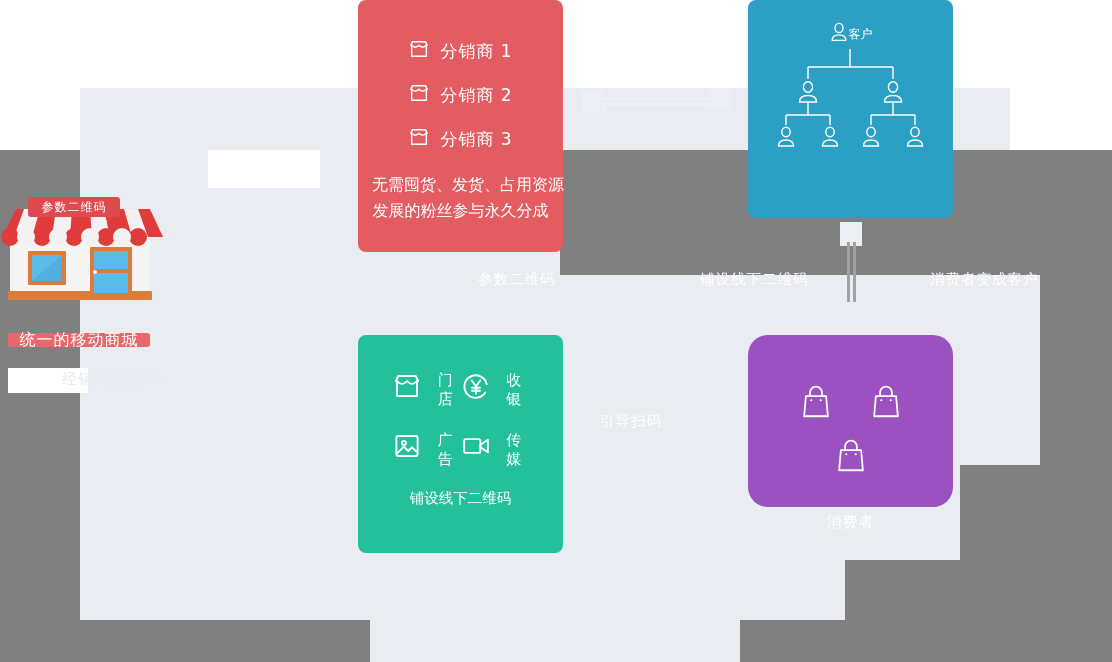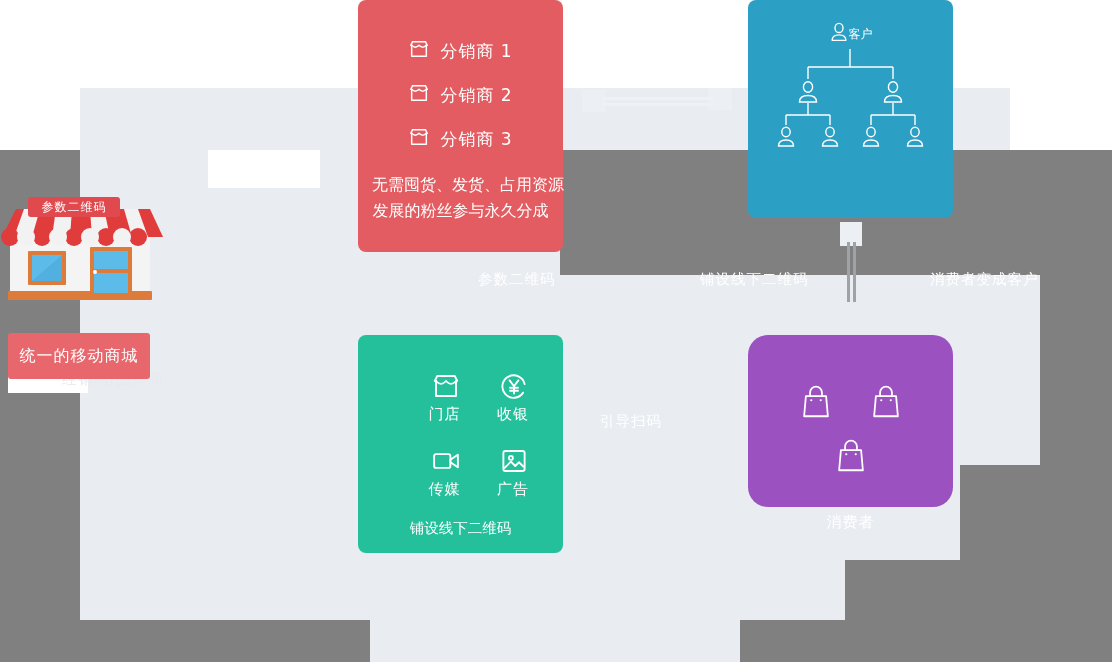--- a/index.html
+++ b/index.html
@@ -62,22 +62,22 @@
 
   
   .icon-grid {
     display: grid;
     grid-template-columns: 1fr 1fr;
     row-gap: 22px;
     padding: 36px 34px 0 34px;
   }
   .icon-cell {
     display: flex;
-    flex-direction: column;
-    align-items: flex-end;
+    align-items: flex-start;
+    gap: 9px;
   }
   .icon-cell .cap { font-size: 15px; letter-spacing: 1px; }
 
   
   .tree-wrap { padding-top: 22px; }
   .tree-root {
     display: flex;
     align-items: center;
     justify-content: center;
     font-size: 12px;
@@ -320,36 +320,36 @@
             <path d="M8.8 13.4 H15.2"></path>
             <path d="M8.8 15.8 H15.2"></path>
           </svg>
         </span>
         <span class="cap">收银</span>
       </div>
 
       <div class="icon-cell">
         <span>
           <svg width="30" height="30" viewBox="0 0 24 24" fill="none" stroke="#ffffff" stroke-width="1.5" stroke-linejoin="round" stroke-linecap="round">
-            <rect x="2.5" y="6.5" width="13" height="11" rx="1.6"></rect>
-            <path d="M15.5 11 L21.5 7 V17 L15.5 13 Z"></path>
-          </svg>
-        </span>
-        <span class="cap">传媒</span>
-      </div>
-
-      <div class="icon-cell">
-        <span>
-          <svg width="30" height="30" viewBox="0 0 24 24" fill="none" stroke="#ffffff" stroke-width="1.5" stroke-linejoin="round" stroke-linecap="round">
             <rect x="3.5" y="4" width="17" height="16" rx="1.6"></rect>
             <circle cx="9.5" cy="9.5" r="1.6"></circle>
             <path d="M4.5 17.5 L9.5 12.5 L13 16 L16 13 L19.5 16.5"></path>
           </svg>
         </span>
         <span class="cap">广告</span>
+      </div>
+
+      <div class="icon-cell">
+        <span>
+          <svg width="30" height="30" viewBox="0 0 24 24" fill="none" stroke="#ffffff" stroke-width="1.5" stroke-linejoin="round" stroke-linecap="round">
+            <rect x="2.5" y="6.5" width="13" height="11" rx="1.6"></rect>
+            <path d="M15.5 11 L21.5 7 V17 L15.5 13 Z"></path>
+          </svg>
+        </span>
+        <span class="cap">传媒</span>
       </div>
     </div>
 
     <div class="card-caption" style="margin-top:18px; font-size:14.5px;">
       <div>铺设线下二维码</div>
     </div>
   </div>
 
   <div class="card card-purple" style="left:748px; top:335px; width:205px; height:172px;border-radius:20px;">
     <div class="bags-top">
@@ -415,21 +415,21 @@
 
       <rect x="90" y="52" width="42" height="48" fill="#dd7c3a" rx="1"></rect>
       <rect x="94" y="56" width="34" height="18" fill="#5cbbe8"></rect>
       <rect x="94" y="78" width="34" height="20" fill="#5cbbe8"></rect>
       <circle cx="95" cy="77" r="2" fill="#ffffff"></circle>
     </svg>
   </div>
 
   <div class="shop-sign" style="left:28px; top:197px; width:92px; height:20px;">参数二维码</div>
 
-  <div class="pill-label" style="left:8px; top:333px; width:142px; height:46px;">统一的移动商城</div>
+  <div class="pill-label" style="left:8px; top:333px; width:142px; height:14px;">统一的移动商城</div>
 
   <div class="white-box" style="left:8px; top:368px; width:80px; height:25px;"></div>
   <div class="ghost-label" style="left:62px; top:370px;">经销商/品牌商</div>
 
   <div class="flow-label" style="left:478px; top:270px;">参数二维码</div>
   <div class="flow-label" style="left:700px; top:270px;">铺设线下二维码</div>
   <div class="flow-label" style="left:890px; top:270px;margin-left:40px;">消费者变成客户</div>
   <div class="flow-label" style="left:600px; top:412px;">引导扫码</div>
 
 </div>

